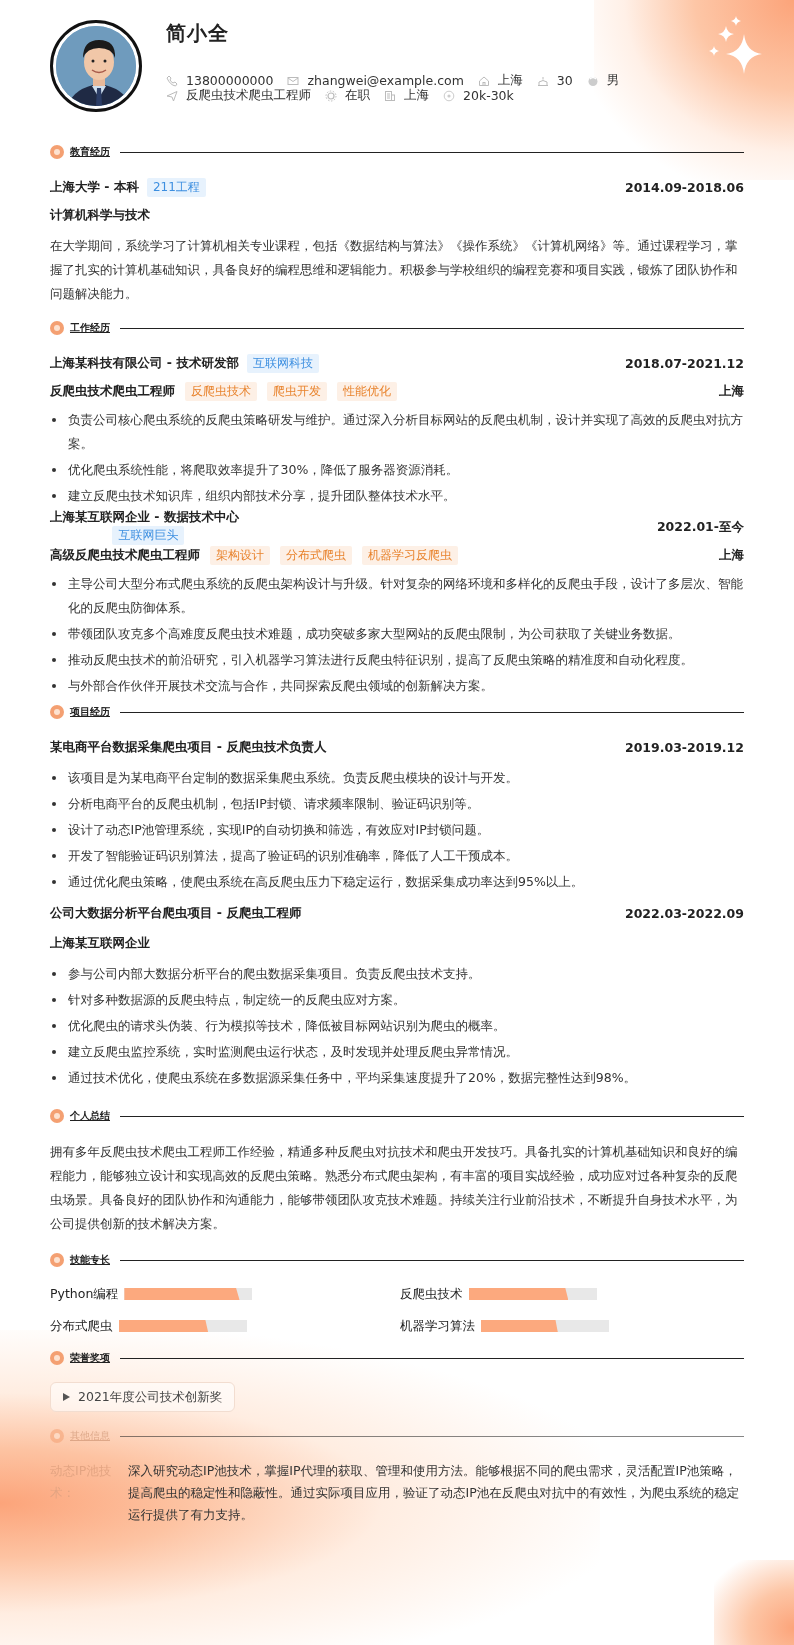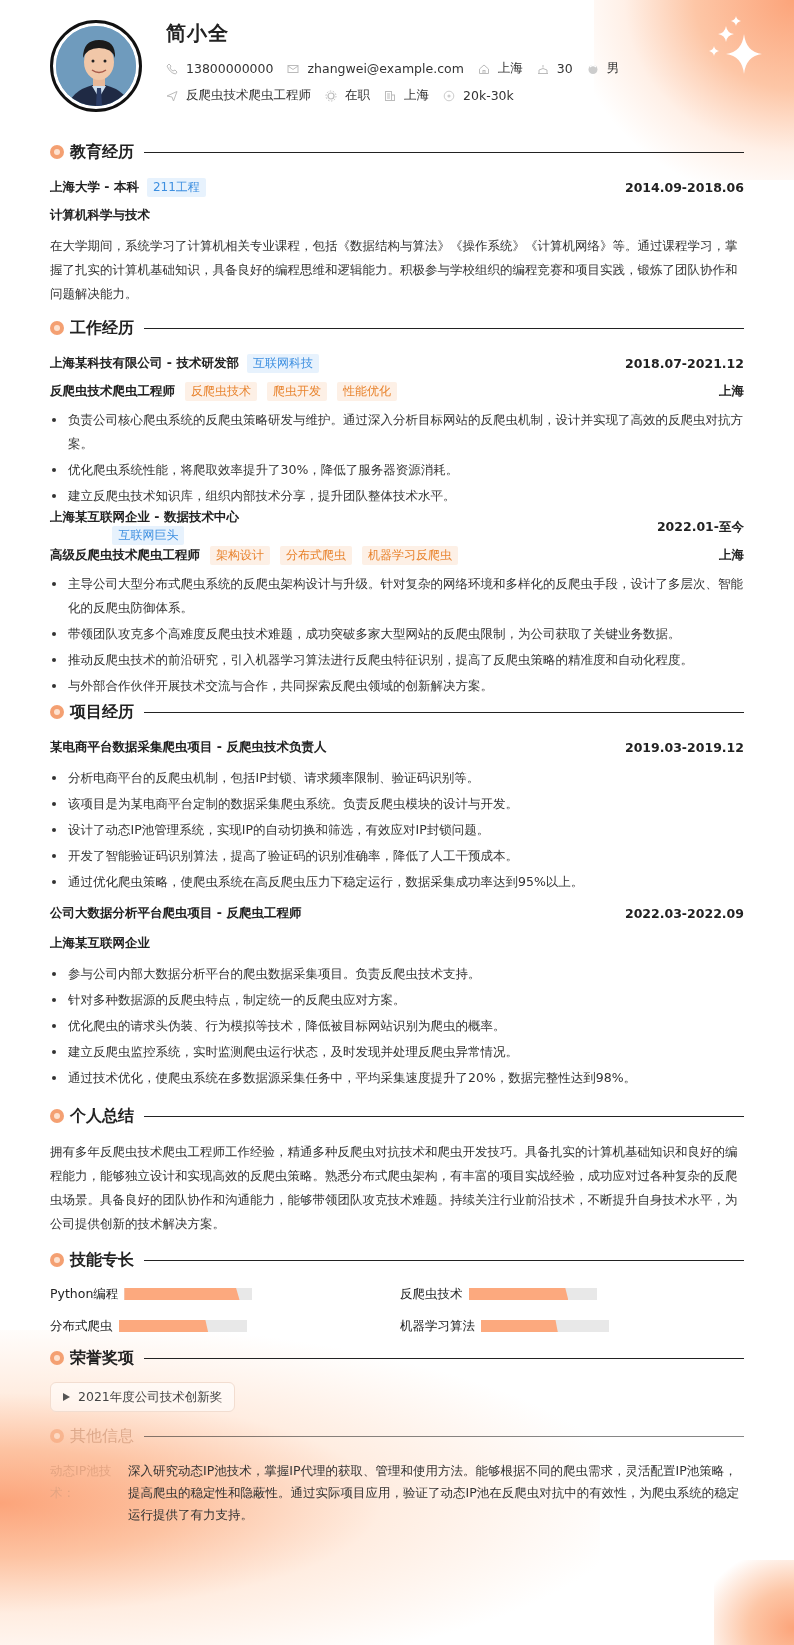--- a/index.html
+++ b/index.html
@@ -33,30 +33,30 @@
   .header { position: relative; height: 140px; }
   .avatar {
     position: absolute; left: 50px; top: 20px; width: 92px; height: 92px;
     border-radius: 50%; border: 3px solid #111; overflow: hidden; background: #fff;
   }
   .avatar-inner { position: absolute; inset: 3px; border-radius: 50%; overflow: hidden; background: linear-gradient(#7aa4c4, #5d87aa); }
   .name {
     position: absolute; left: 166px; top: 20px; font-size: 20px; font-weight: bold; color: #222; letter-spacing: 1px;
   }
   .info-row { position: absolute; left: 166px; display: flex; align-items: center; font-size: 12.5px; color: #333; white-space: nowrap; }
-  .info-row.r1 { top: 60px; }
+  .info-row.r1 { top: 72px; }
   .info-row.r2 { top: 87px; }
   .info-item { display: flex; align-items: center; margin-right: 14px; }
   .info-icon { width: 12px; height: 12px; margin-right: 8px; color: #b8b8b8; display: inline-flex; align-items: center; justify-content: center; }
 
   
   .section-head { display: flex; align-items: center; height: 24px; margin: 0 0 12px 0; }
   .sec-icon { width: 14px; height: 14px; border-radius: 50%; background: #f4a072; margin-right: 6px; position: relative; }
   .sec-icon::after { content: ""; position: absolute; left: 4px; top: 4px; width: 6px; height: 6px; border-radius: 50%; background: #fde2d0; }
-  .sec-title { font-size: 16px; font-weight: bold; color: #222; margin-right: 10px; }
+  .sec-title { font-size: 10px; font-weight: bold; color: #222; margin-right: 10px; text-decoration: underline; }
   .sec-line { flex: 1; height: 1px; background: #222; }
 
   .row { display: flex; justify-content: space-between; align-items: center; height: 22px; }
   .bold { font-weight: bold; font-size: 12.5px; color: #222; }
   .date { font-weight: bold; font-size: 12.5px; color: #222; }
   .tag-blue { background: #e7f2fd; color: #3d8fe0; font-size: 12px; padding: 1px 6px; margin-left: 8px; border-radius: 2px; font-weight: normal; }
   .tag-orange { background: #fdf0e6; color: #e8832d; font-size: 12px; padding: 1px 6px; margin-left: 10px; border-radius: 2px; font-weight: normal; }
   .para { font-size: 12.5px; line-height: 24px; color: #333; }
   .bullets { list-style: none; margin-top: 4px; }
   .bullets li { position: relative; padding-left: 18px; font-size: 12.5px; line-height: 24px; color: #333; margin-bottom: 2px; }
@@ -283,22 +283,22 @@
       <span class="sec-title">项目经历</span>
       <span class="sec-line"></span>
     </div>
 
     <div>
       <div class="row" style="margin-top:2px;">
         <span class="bold">某电商平台数据采集爬虫项目 - 反爬虫技术负责人</span>
         <span class="date">2019.03-2019.12</span>
       </div>
       <ul class="bullets" style="margin-top:8px;">
+        <li>该项目是为某电商平台定制的数据采集爬虫系统。负责反爬虫模块的设计与开发。</li>
         <li>分析电商平台的反爬虫机制，包括IP封锁、请求频率限制、验证码识别等。</li>
-        <li>该项目是为某电商平台定制的数据采集爬虫系统。负责反爬虫模块的设计与开发。</li>
         <li>设计了动态IP池管理系统，实现IP的自动切换和筛选，有效应对IP封锁问题。</li>
         <li>开发了智能验证码识别算法，提高了验证码的识别准确率，降低了人工干预成本。</li>
         <li>通过优化爬虫策略，使爬虫系统在高反爬虫压力下稳定运行，数据采集成功率达到95%以上。</li>
       </ul>
     </div>
 
     <div style="margin-top:8px;">
       <div class="row">
         <span class="bold">公司大数据分析平台爬虫项目 - 反爬虫工程师</span>
         <span class="date">2022.03-2022.09</span>

